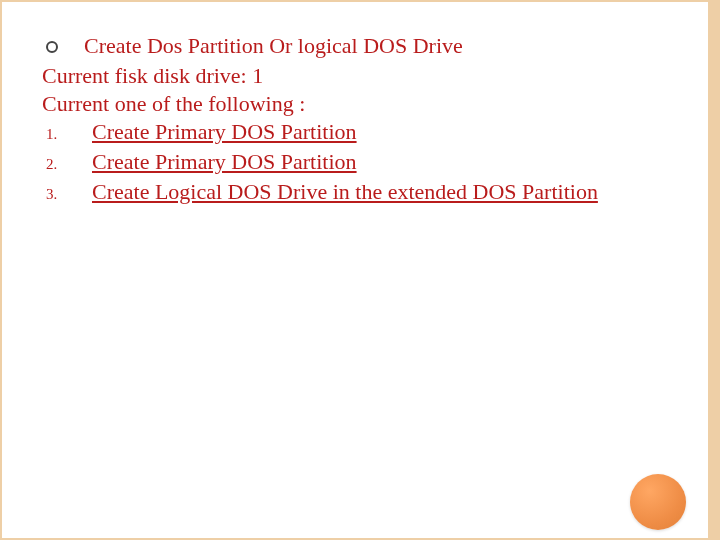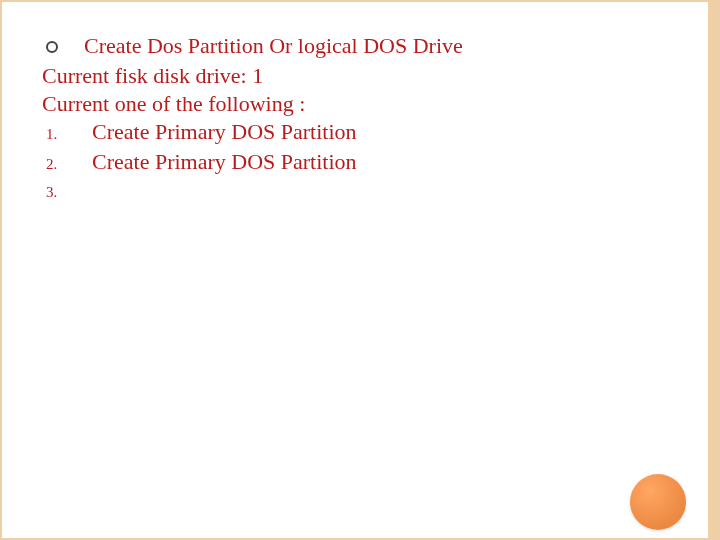--- a/index.html
+++ b/index.html
@@ -57,20 +57,21 @@
     line-height: 28px;
   }
   .opt-num {
     width: 46px;
     flex: 0 0 auto;
     font-size: 15px;
     padding-left: 4px;
   }
   .opt-text {
     flex: 1 1 auto;
+    text-decoration: underline;
   }
   .corner-circle {
     position: absolute;
     right: 22px;
     bottom: 8px;
     width: 56px;
     height: 56px;
     border-radius: 50%;
     background: radial-gradient(circle at 35% 30%, #ffa763, #ef8d46 60%, #e28038);
     box-shadow: 0 1px 3px rgba(0,0,0,0.15);
@@ -93,18 +94,19 @@
     <div class="option-row">
       <span class="opt-num">1.</span>
       <span class="opt-text">Create Primary DOS Partition</span>
     </div>
     <div class="option-row">
       <span class="opt-num">2.</span>
       <span class="opt-text">Create Primary DOS Partition</span>
     </div>
     <div class="option-row">
       <span class="opt-num">3.</span>
+      <span class="opt-text">Create Logical DOS Drive in the extended DOS Partition</span>
     </div>
 
   </div>
 
   <div class="corner-circle"></div>
 </div>
 
 </body></html>

